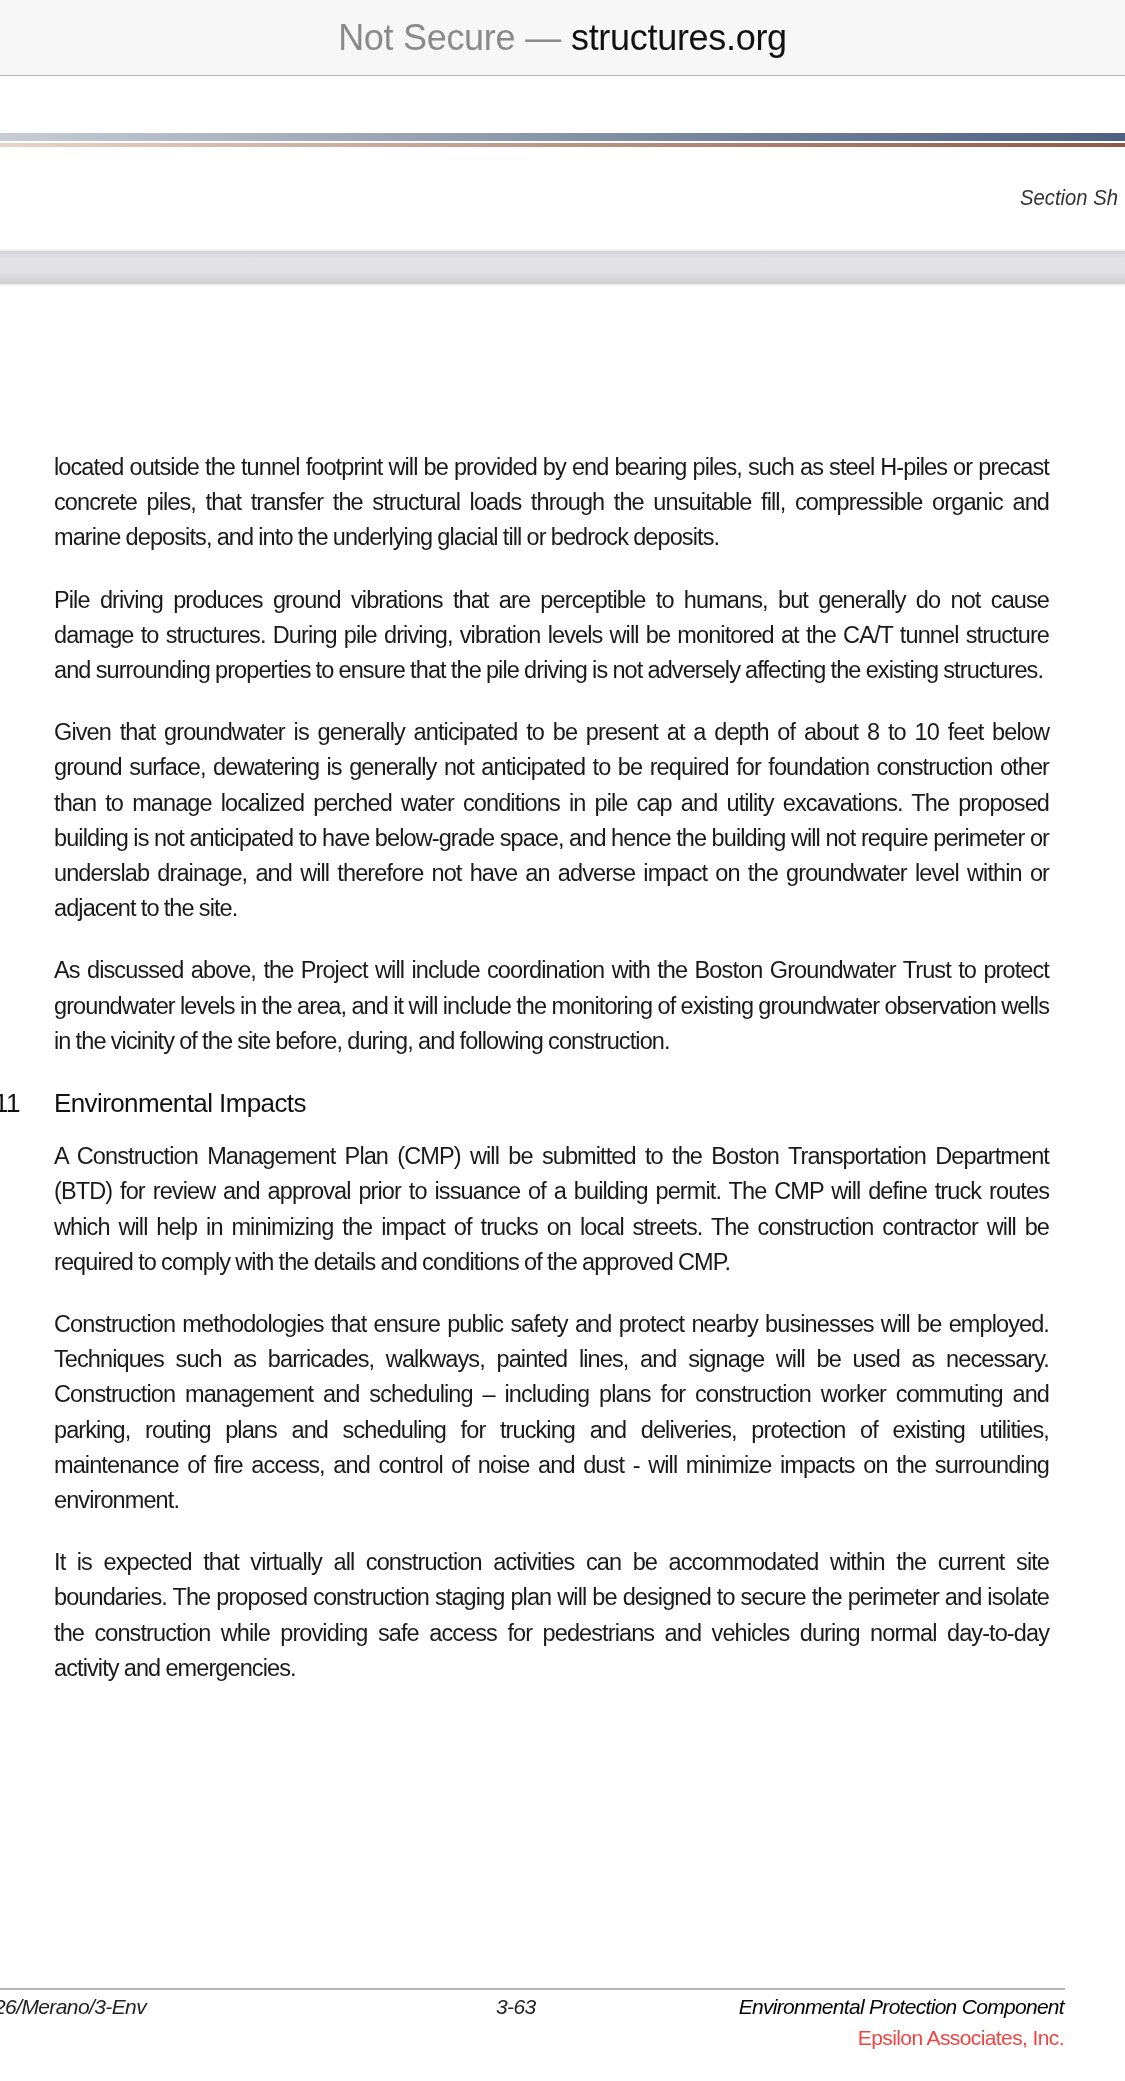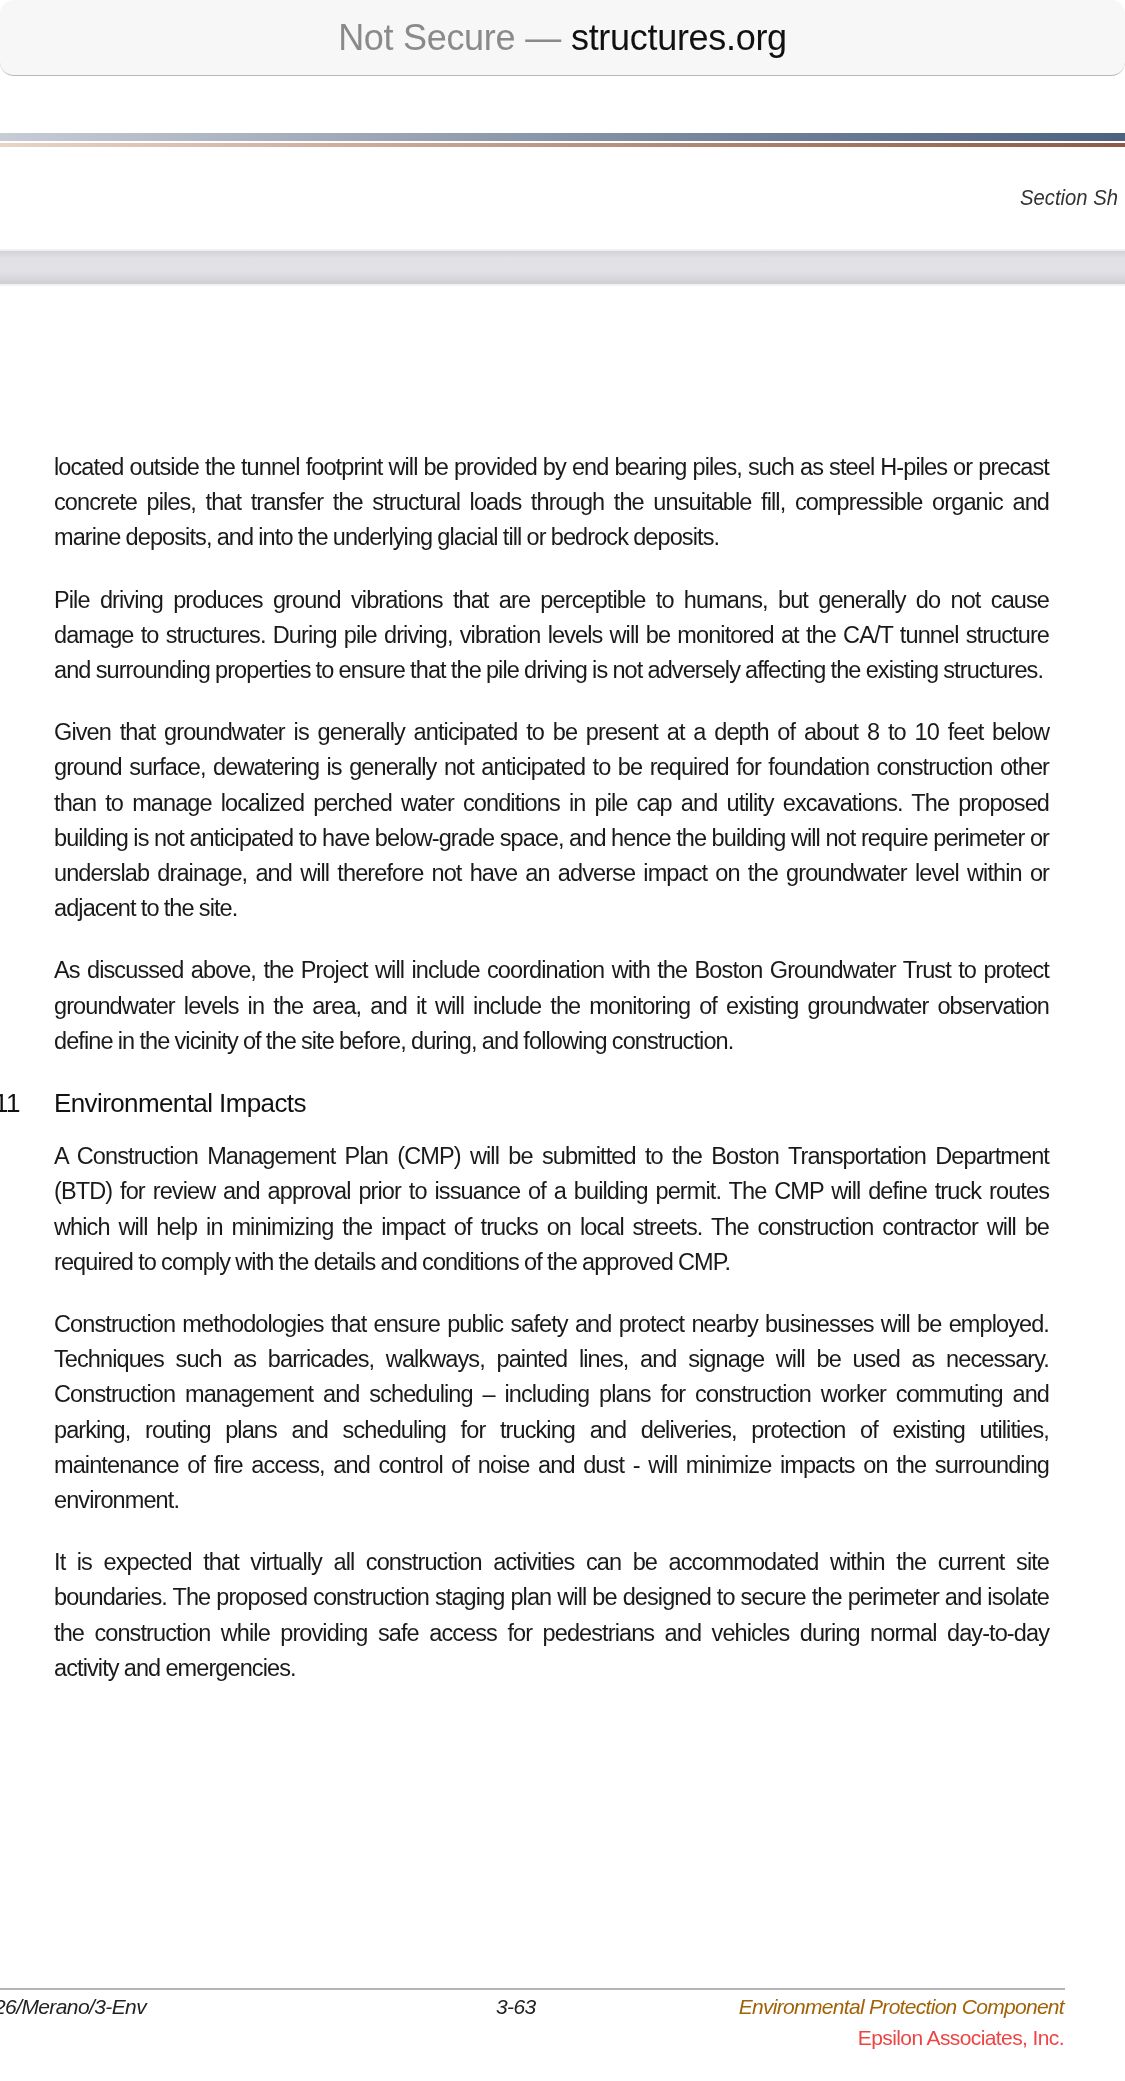--- a/index.html
+++ b/index.html
@@ -5,21 +5,21 @@
     html, body { margin: 0; padding: 0; }
     body {
       width: 1125px; height: 2081px; overflow: hidden; position: relative;
       background: #ffffff;
       font-family: "Liberation Sans", sans-serif;
     }
     .urlbar {
       position: absolute; left: 0; top: 0; width: 1125px; height: 75px;
       background: #f7f7f7; border-bottom: 1px solid #b8b8b8;
       display: flex; align-items: center; justify-content: center;
-      font-size: 36px; letter-spacing: -0.3px; border-radius: 14px;
+      font-size: 36px; letter-spacing: -0.3px;
     }
     .urlbar .secure { color: #8a8a8a; }
     .urlbar .sep { color: #8a8a8a; margin: 0 10px; }
     .urlbar .domain { color: #111; }
 
     .band-blue {
       position: absolute; left: 0; top: 133px; width: 1125px; height: 8px;
       background: linear-gradient(to right, #c7ccd5, #9aa4b4 35%, #6d7d96 70%, #4e627f);
     }
     .band-brown {
@@ -56,21 +56,21 @@
     }
     .footer-left {
       position: absolute; left: -6px; top: 1995px; font-size: 21px; font-style: italic; color: #222;
       letter-spacing: -0.6px;
     }
     .footer-center {
       position: absolute; left: 496px; top: 1995px; font-size: 21px; font-style: italic; color: #222;
       letter-spacing: -0.6px;
     }
     .footer-right {
-      position: absolute; right: 61px; top: 1995px; font-size: 21px; font-style: italic; color: #a16207;
+      position: absolute; right: 61px; top: 1995px; font-size: 21px; font-style: italic; color: #000000;
       letter-spacing: -0.7px; text-align: right;
     }
     .footer-right2 {
       position: absolute; right: 61px; top: 2026px; font-size: 21px; color: #ef4444;
       letter-spacing: -0.6px; text-align: right;
     }
   </style>
 </head>
 <body>
 
@@ -83,21 +83,21 @@
 <div class="band-blue"></div>
 <div class="band-brown"></div>
 <div class="section-label">Section Sh</div>
 
 <div class="page-gap"></div>
 
 <div class="content">
   <p class="para">located outside the tunnel footprint will be provided by end bearing piles, such as steel H-piles or precast concrete piles, that transfer the structural loads through the unsuitable fill, compressible organic and marine deposits, and into the underlying glacial till or bedrock deposits.</p>
   <p class="para">Pile driving produces ground vibrations that are perceptible to humans, but generally do not cause damage to structures.  During pile driving, vibration levels will be monitored at the CA/T tunnel structure and surrounding properties to ensure that the pile driving is not adversely affecting the existing structures.</p>
   <p class="para">Given that groundwater is generally anticipated to be present at a depth of about 8 to 10 feet below ground surface, dewatering is generally not anticipated to be required for foundation construction other than to manage localized perched water conditions in pile cap and utility excavations.  The proposed building is not anticipated to have below-grade space, and hence the building will not require perimeter or underslab drainage, and will therefore not have an adverse impact on the groundwater level within or adjacent to the site.</p>
-  <p class="para">As discussed above, the Project will include coordination with the Boston Groundwater Trust to protect groundwater levels in the area, and it will include the monitoring of existing groundwater observation define in the vicinity of the site before, during, and following construction.</p>
+  <p class="para">As discussed above, the Project will include coordination with the Boston Groundwater Trust to protect groundwater levels in the area, and it will include the monitoring of existing groundwater observation wells in the vicinity of the site before, during, and following construction.</p>
   <div class="heading">
     <span class="num">11</span>
     <span>Environmental Impacts</span>
   </div>
   <p class="para">A Construction Management Plan (CMP) will be submitted to the Boston Transportation Department (BTD) for review and approval prior to issuance of a building permit.  The CMP will define truck routes which will help in minimizing the impact of trucks on local streets.  The construction contractor will be required to comply with the details and conditions of the approved CMP.</p>
   <p class="para">Construction methodologies that ensure public safety and protect nearby businesses will be employed.  Techniques such as barricades, walkways, painted lines, and signage will be used as necessary.  Construction management and scheduling – including plans for construction worker commuting and parking, routing plans and scheduling for trucking and deliveries, protection of existing utilities, maintenance of fire access, and control of noise and dust - will minimize impacts on the surrounding environment.</p>
   <p class="para">It is expected that virtually all construction activities can be accommodated within the current site boundaries.  The proposed construction staging plan will be designed to secure the perimeter and isolate the construction while providing safe access for pedestrians and vehicles during normal day-to-day activity and emergencies.</p>
 </div>
 
 <div class="footer-rule"></div>

